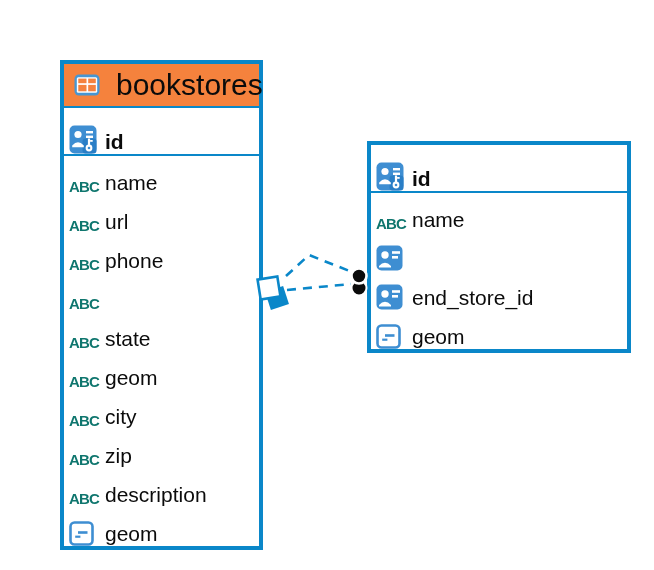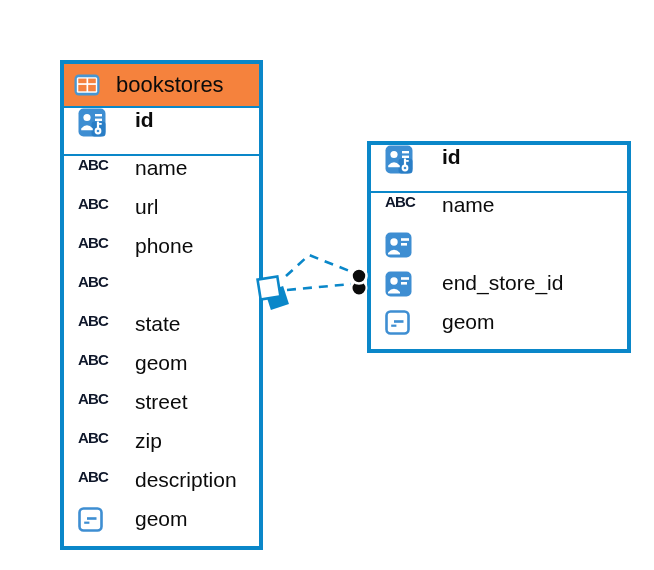--- a/index.html
+++ b/index.html
@@ -14,37 +14,37 @@
   }
   .canvas{position:absolute;inset:0;}
   .er-table{
     position:absolute;background:#ffffff;
     border:4px solid var(--blue);box-sizing:border-box;
   }
   .er-header{
     height:42px;display:flex;align-items:center;
     padding-left:10px;gap:10px;
     border-bottom:2px solid var(--blue);
-    font-size:22px;color:var(--text);white-space:nowrap;
+    font-size:30px;color:var(--text);white-space:nowrap;
   }
   .row{
-    height:39px;display:flex;align-items:flex-start;
-    padding-left:14px;gap:25px;font-size:21px;color:var(--text);
+    height:39px;display:flex;align-items:flex-end;
+    padding-left:5px;gap:4px;font-size:21px;color:var(--text);
     white-space:nowrap;
   }
   .row.pk{
     height:46px;border-bottom:2px solid var(--blue);
     font-weight:bold;
   }
   .icon-box{
     flex:0 0 32px;width:32px;display:inline-flex;
     align-items:center;justify-content:flex-start;
   }
   .abc{
-    font-weight:900;font-size:15px;color:#0f172a;
+    font-weight:900;font-size:15px;color:#0f766e;
     letter-spacing:-0.8px;font-family:"Liberation Sans",sans-serif;
   }
   .connector-svg{
     position:absolute;left:0;top:0;pointer-events:none;
   }
 </style>
 </head>
 <body>
 
 <div class="canvas">
@@ -113,21 +113,21 @@
         <div class="row">
           <span class="icon-box">
             <span class="abc">ABC</span>
           </span>
           <span>geom</span>
         </div>
         <div class="row">
           <span class="icon-box">
             <span class="abc">ABC</span>
           </span>
-          <span>street</span>
+          <span>city</span>
         </div>
         <div class="row">
           <span class="icon-box">
             <span class="abc">ABC</span>
           </span>
           <span>zip</span>
         </div>
         <div class="row">
           <span class="icon-box">
             <span class="abc">ABC</span>

